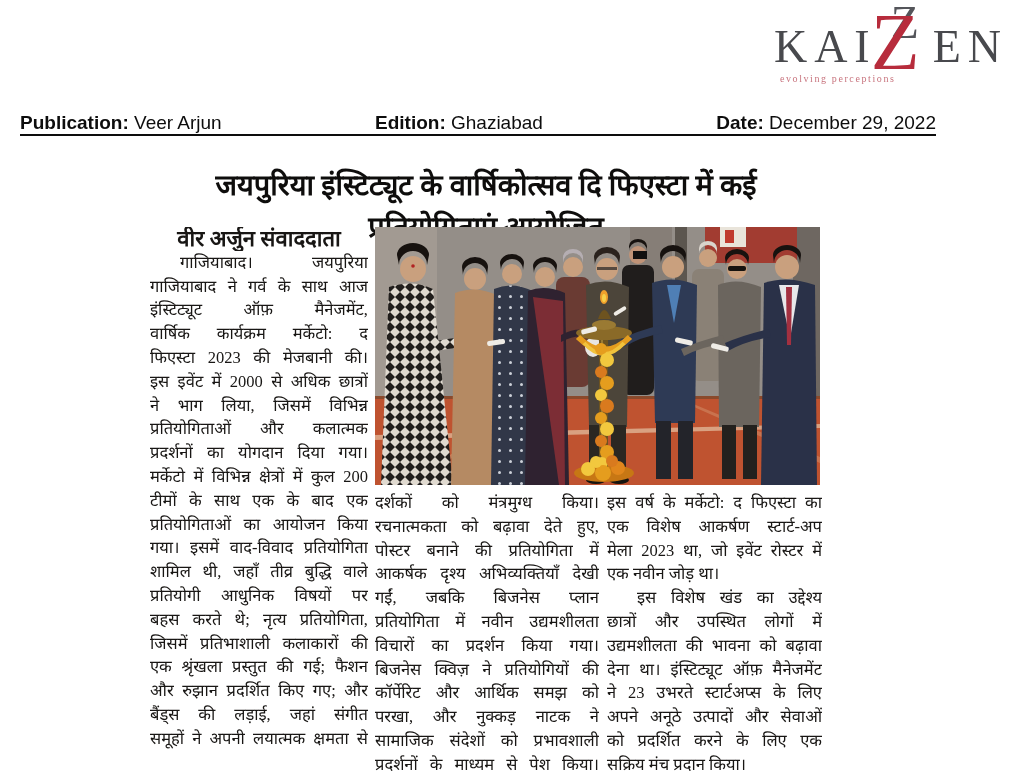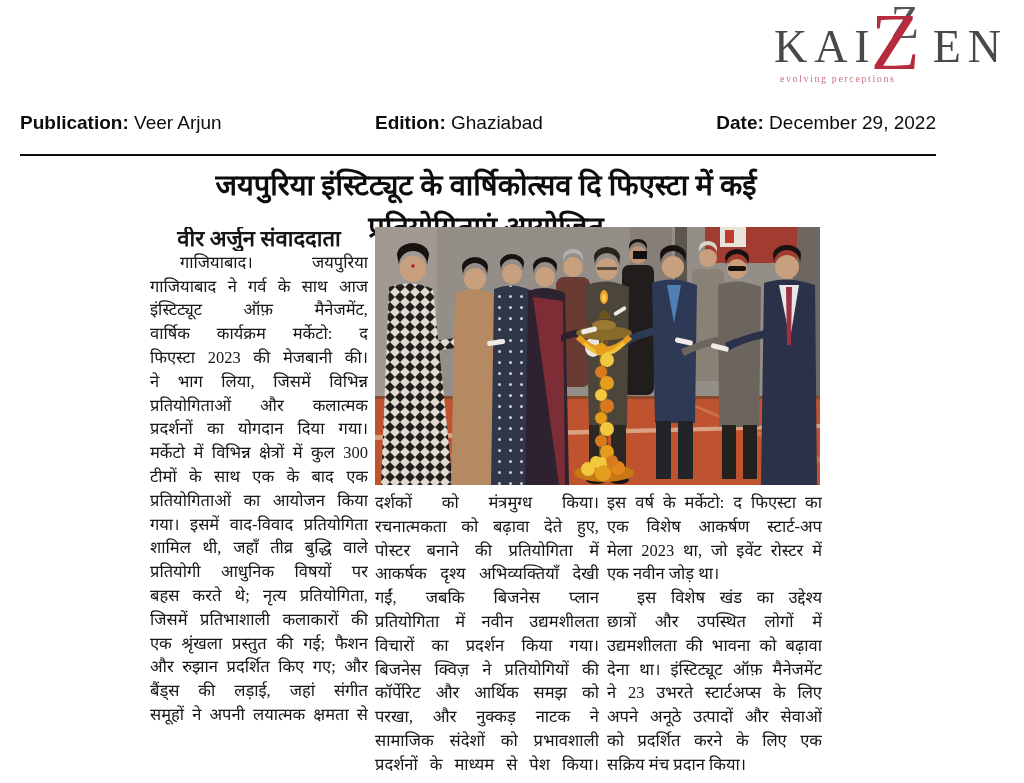--- a/index.html
+++ b/index.html
@@ -11,21 +11,21 @@
         font-family:"Liberation Serif","DejaVu Serif",serif;color:#48494d;}
   .lg-kai,.lg-en{font-size:46px;letter-spacing:7px;font-weight:400;}
   .lg-zwrap{display:inline-block;position:relative;width:56px;height:48px;vertical-align:baseline;}
   .lg-zgray{position:absolute;left:14px;top:-18px;font-size:46px;color:#54555a;}
   .lg-zred{position:absolute;left:-6px;top:-12px;font-size:80px;line-height:1;color:#b72c3c;}
   .lg-tag{font-size:10px;color:#c8747e;letter-spacing:1.6px;margin-top:0px;margin-left:6px;}
 
   
   .pub-line{position:absolute;left:20px;top:112px;width:916px;display:flex;
             font-family:"Liberation Sans","DejaVu Sans",sans-serif;font-size:19px;
-            color:#0d0d0d;padding-bottom:20px;border-bottom:2.5px solid #0d0d0d;}
+            color:#0d0d0d;padding-bottom:0;border-bottom:2.5px solid #0d0d0d;}
   .pub-line .seg1{flex:0 0 355px;}
   .pub-line .seg2{flex:0 0 297px;}
   .pub-line .seg3{flex:1 1 auto;text-align:right;}
   .pub-line b{font-weight:700;}
 
   
   .headline{position:absolute;left:150px;top:164px;width:672px;text-align:center;
             font-size:29px;font-weight:700;color:#0e0d0c;line-height:1.45;}
 
   
@@ -61,24 +61,25 @@
   <div class="headline">जयपुरिया इंस्टिट्यूट के वार्षिकोत्सव दि फिएस्टा में कई प्रतियोगिताएं आयोजित</div>
 
   <div class="article">
     <div class="col col-left">
         <div class="line byline">वीर अर्जुन संवाददाता</div>
         <div class="line indent">गाजियाबाद। जयपुरिया</div>
         <div class="line">गाजियाबाद ने गर्व के साथ आज</div>
         <div class="line">इंस्टिट्यूट ऑफ़ मैनेजमेंट,</div>
         <div class="line">वार्षिक कार्यक्रम मर्केटो: द</div>
         <div class="line">फिएस्टा 2023 की मेजबानी की।</div>
+        <div class="line">इस इवेंट में 2000 से अधिक छात्रों</div>
         <div class="line">ने भाग लिया, जिसमें विभिन्न</div>
         <div class="line">प्रतियोगिताओं और कलात्मक</div>
         <div class="line">प्रदर्शनों का योगदान दिया गया।</div>
-        <div class="line">मर्केटो में विभिन्न क्षेत्रों में कुल 300</div>
+        <div class="line">मर्केटो में विभिन्न क्षेत्रों में कुल 200</div>
         <div class="line">टीमों के साथ एक के बाद एक</div>
         <div class="line">प्रतियोगिताओं का आयोजन किया</div>
         <div class="line">गया। इसमें वाद-विवाद प्रतियोगिता</div>
         <div class="line">शामिल थी, जहाँ तीव्र बुद्धि वाले</div>
         <div class="line">प्रतियोगी आधुनिक विषयों पर</div>
         <div class="line">बहस करते थे; नृत्य प्रतियोगिता,</div>
         <div class="line">जिसमें प्रतिभाशाली कलाकारों की</div>
         <div class="line">एक श्रृंखला प्रस्तुत की गई; फैशन</div>
         <div class="line">और रुझान प्रदर्शित किए गए; और</div>
         <div class="line">बैंड्स की लड़ाई, जहां संगीत</div>

